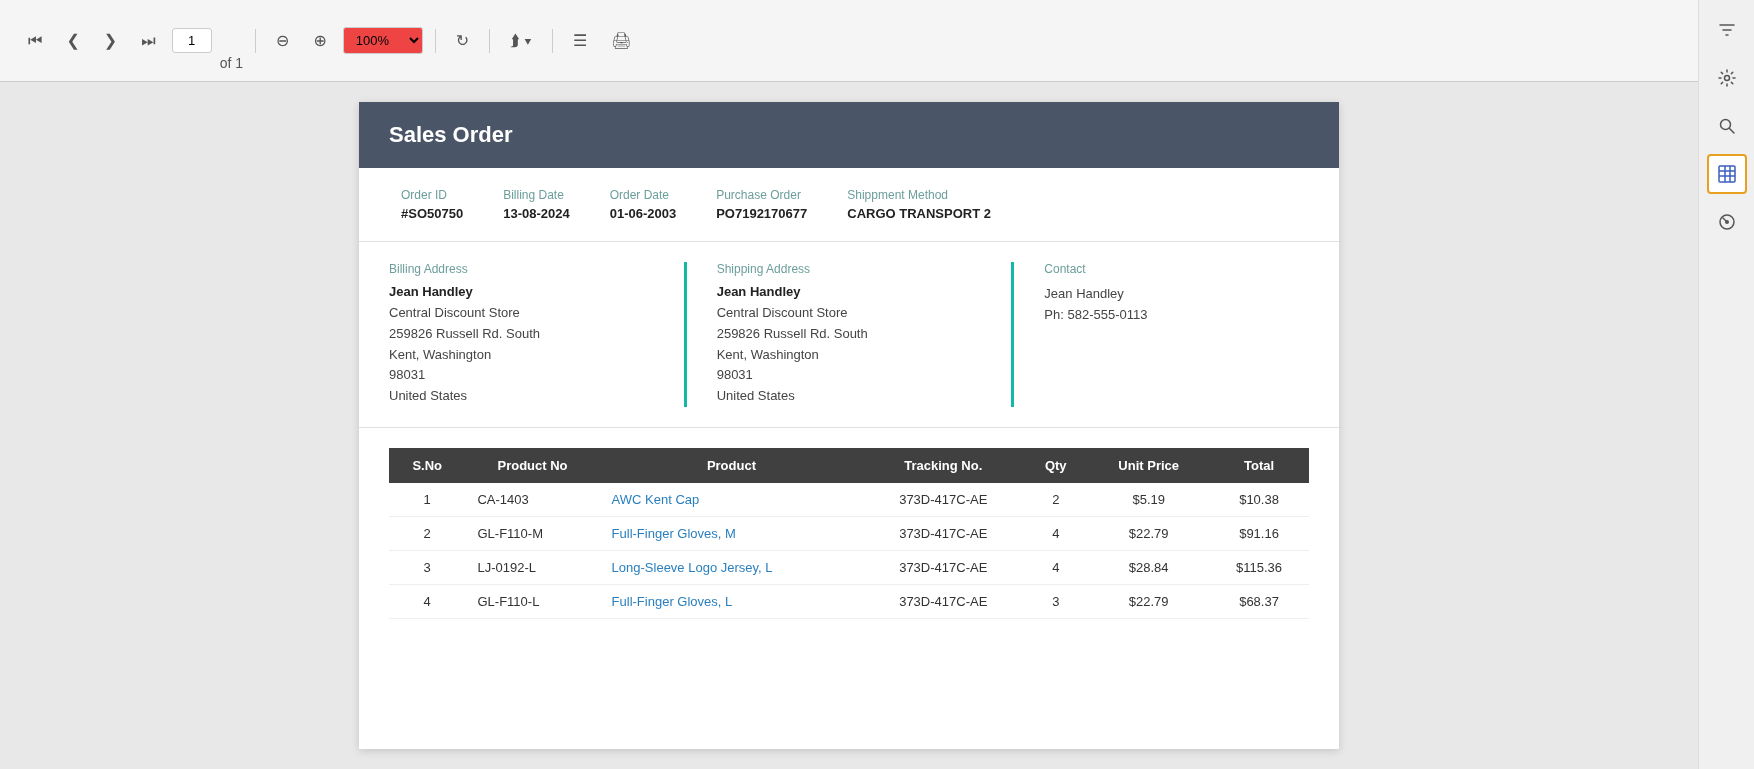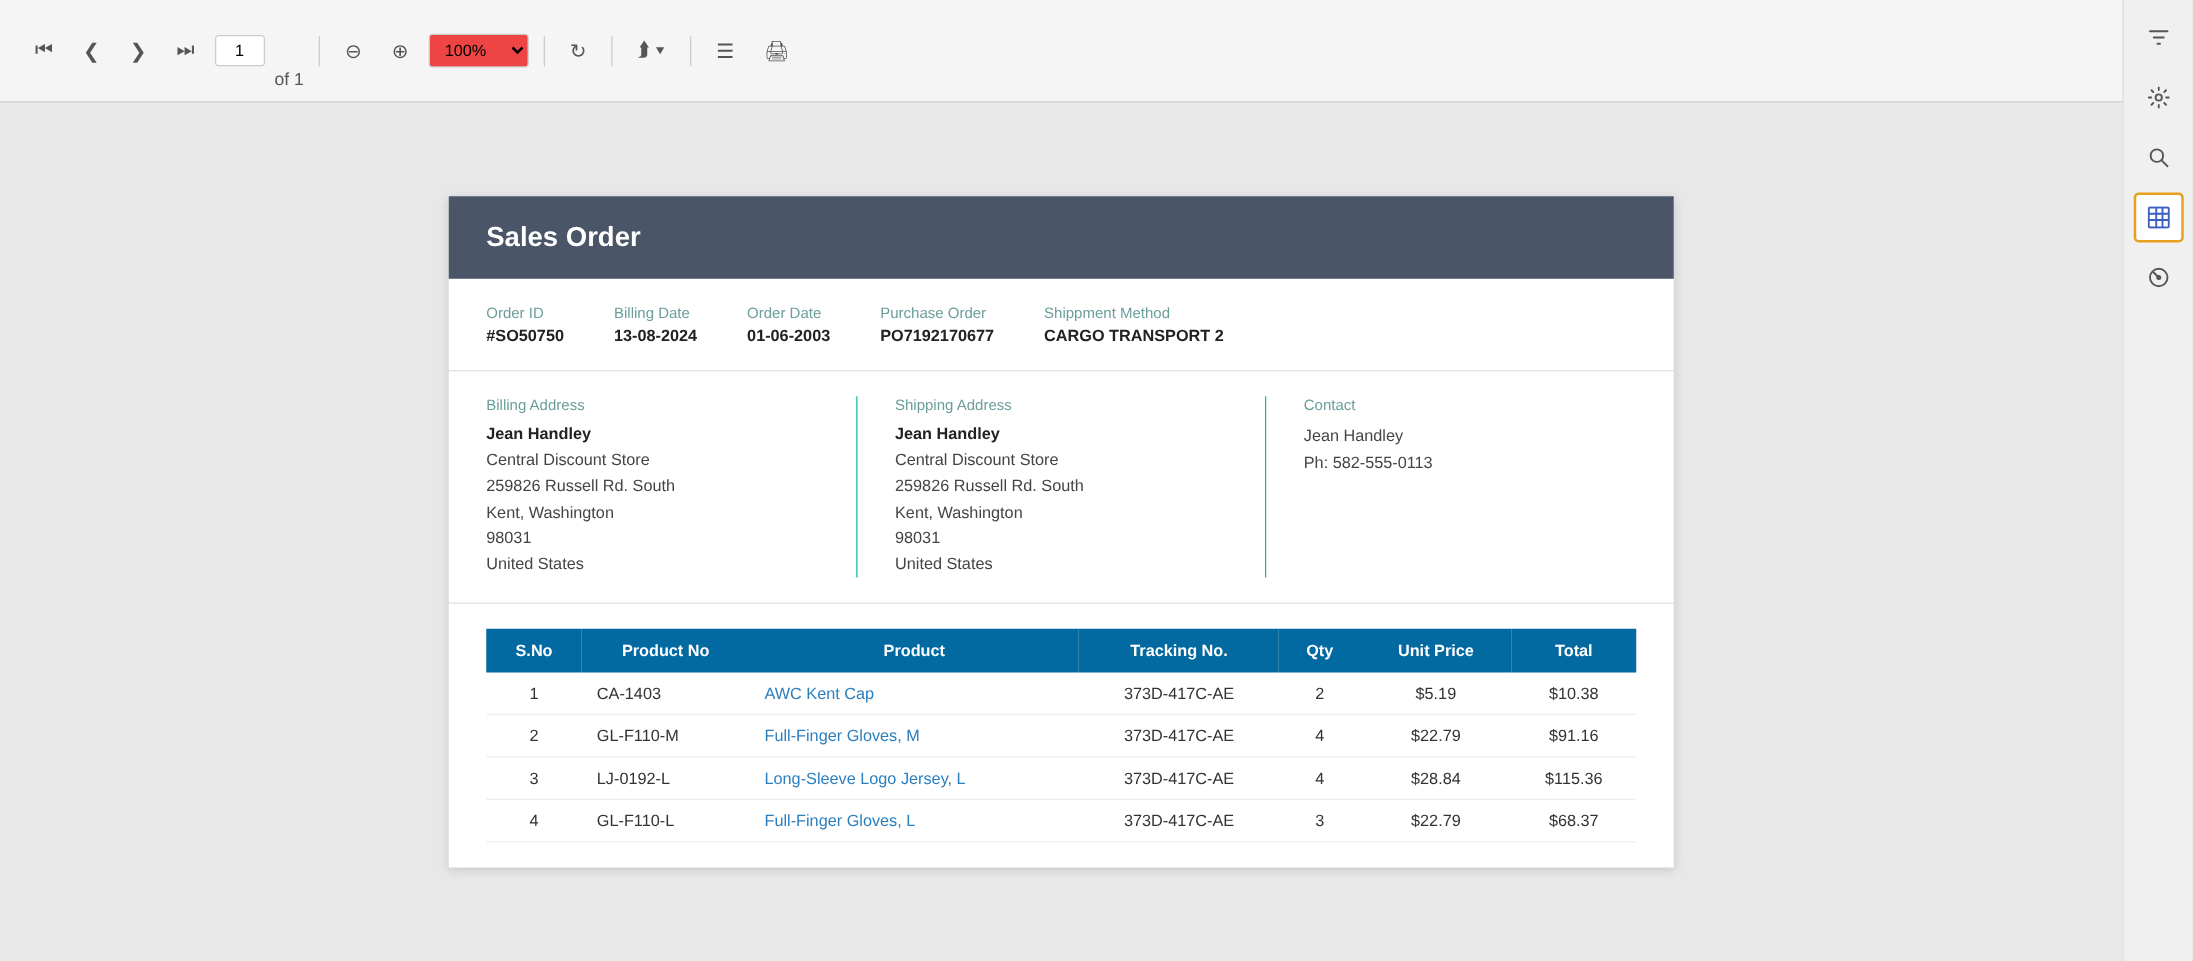--- a/index.html
+++ b/index.html
@@ -76,21 +76,20 @@
       min-width: 80px;
     }
 
     
     .doc-area {
       flex: 1;
       overflow-y: auto;
       padding: 20px 0;
       display: flex;
       justify-content: center;
-      align-items: center;
     }
 
     .document {
       background: white;
       width: 980px;
       box-shadow: 0 2px 8px rgba(0,0,0,0.15);
     }
 
     
     .doc-header {
@@ -98,21 +97,21 @@
       padding: 20px 30px;
     }
     .doc-header-title {
       color: white;
       font-size: 22px;
       font-weight: bold;
     }
 
     
     .order-meta {
-      padding: 20px 30px;
+      padding: 20px 42px;
       display: flex;
       gap: 40px;
       border-bottom: 1px solid #e0e0e0;
     }
     .meta-field {}
     .meta-label {
       color: #6b9e9b;
       font-size: 12px;
       margin-bottom: 4px;
     }
@@ -125,21 +124,21 @@
     
     .address-section {
       padding: 20px 30px;
       display: flex;
       gap: 0;
       border-bottom: 1px solid #e0e0e0;
     }
     .address-col {
       flex: 1;
       padding-right: 30px;
-      border-right: 1px solid #14b8a6;
+      border-right: 3px solid #14b8a6;
       margin-right: 30px;
     }
     .address-col:last-child {
       border-right: none;
       margin-right: 0;
       padding-right: 0;
     }
     .address-label {
       color: #6b9e9b;
       font-size: 12px;
@@ -157,21 +156,21 @@
       line-height: 1.6;
     }
 
     
     .order-table {
       margin: 20px 30px;
       border-collapse: collapse;
       width: calc(100% - 60px);
     }
     .order-table thead tr {
-      background: #0369a1;
+      background: #404040;
     }
     .order-table thead th {
       color: white;
       padding: 10px 12px;
       text-align: center;
       font-size: 13px;
       font-weight: bold;
     }
     .order-table thead th:first-child { text-align: center; }
     .order-table tbody tr td {

